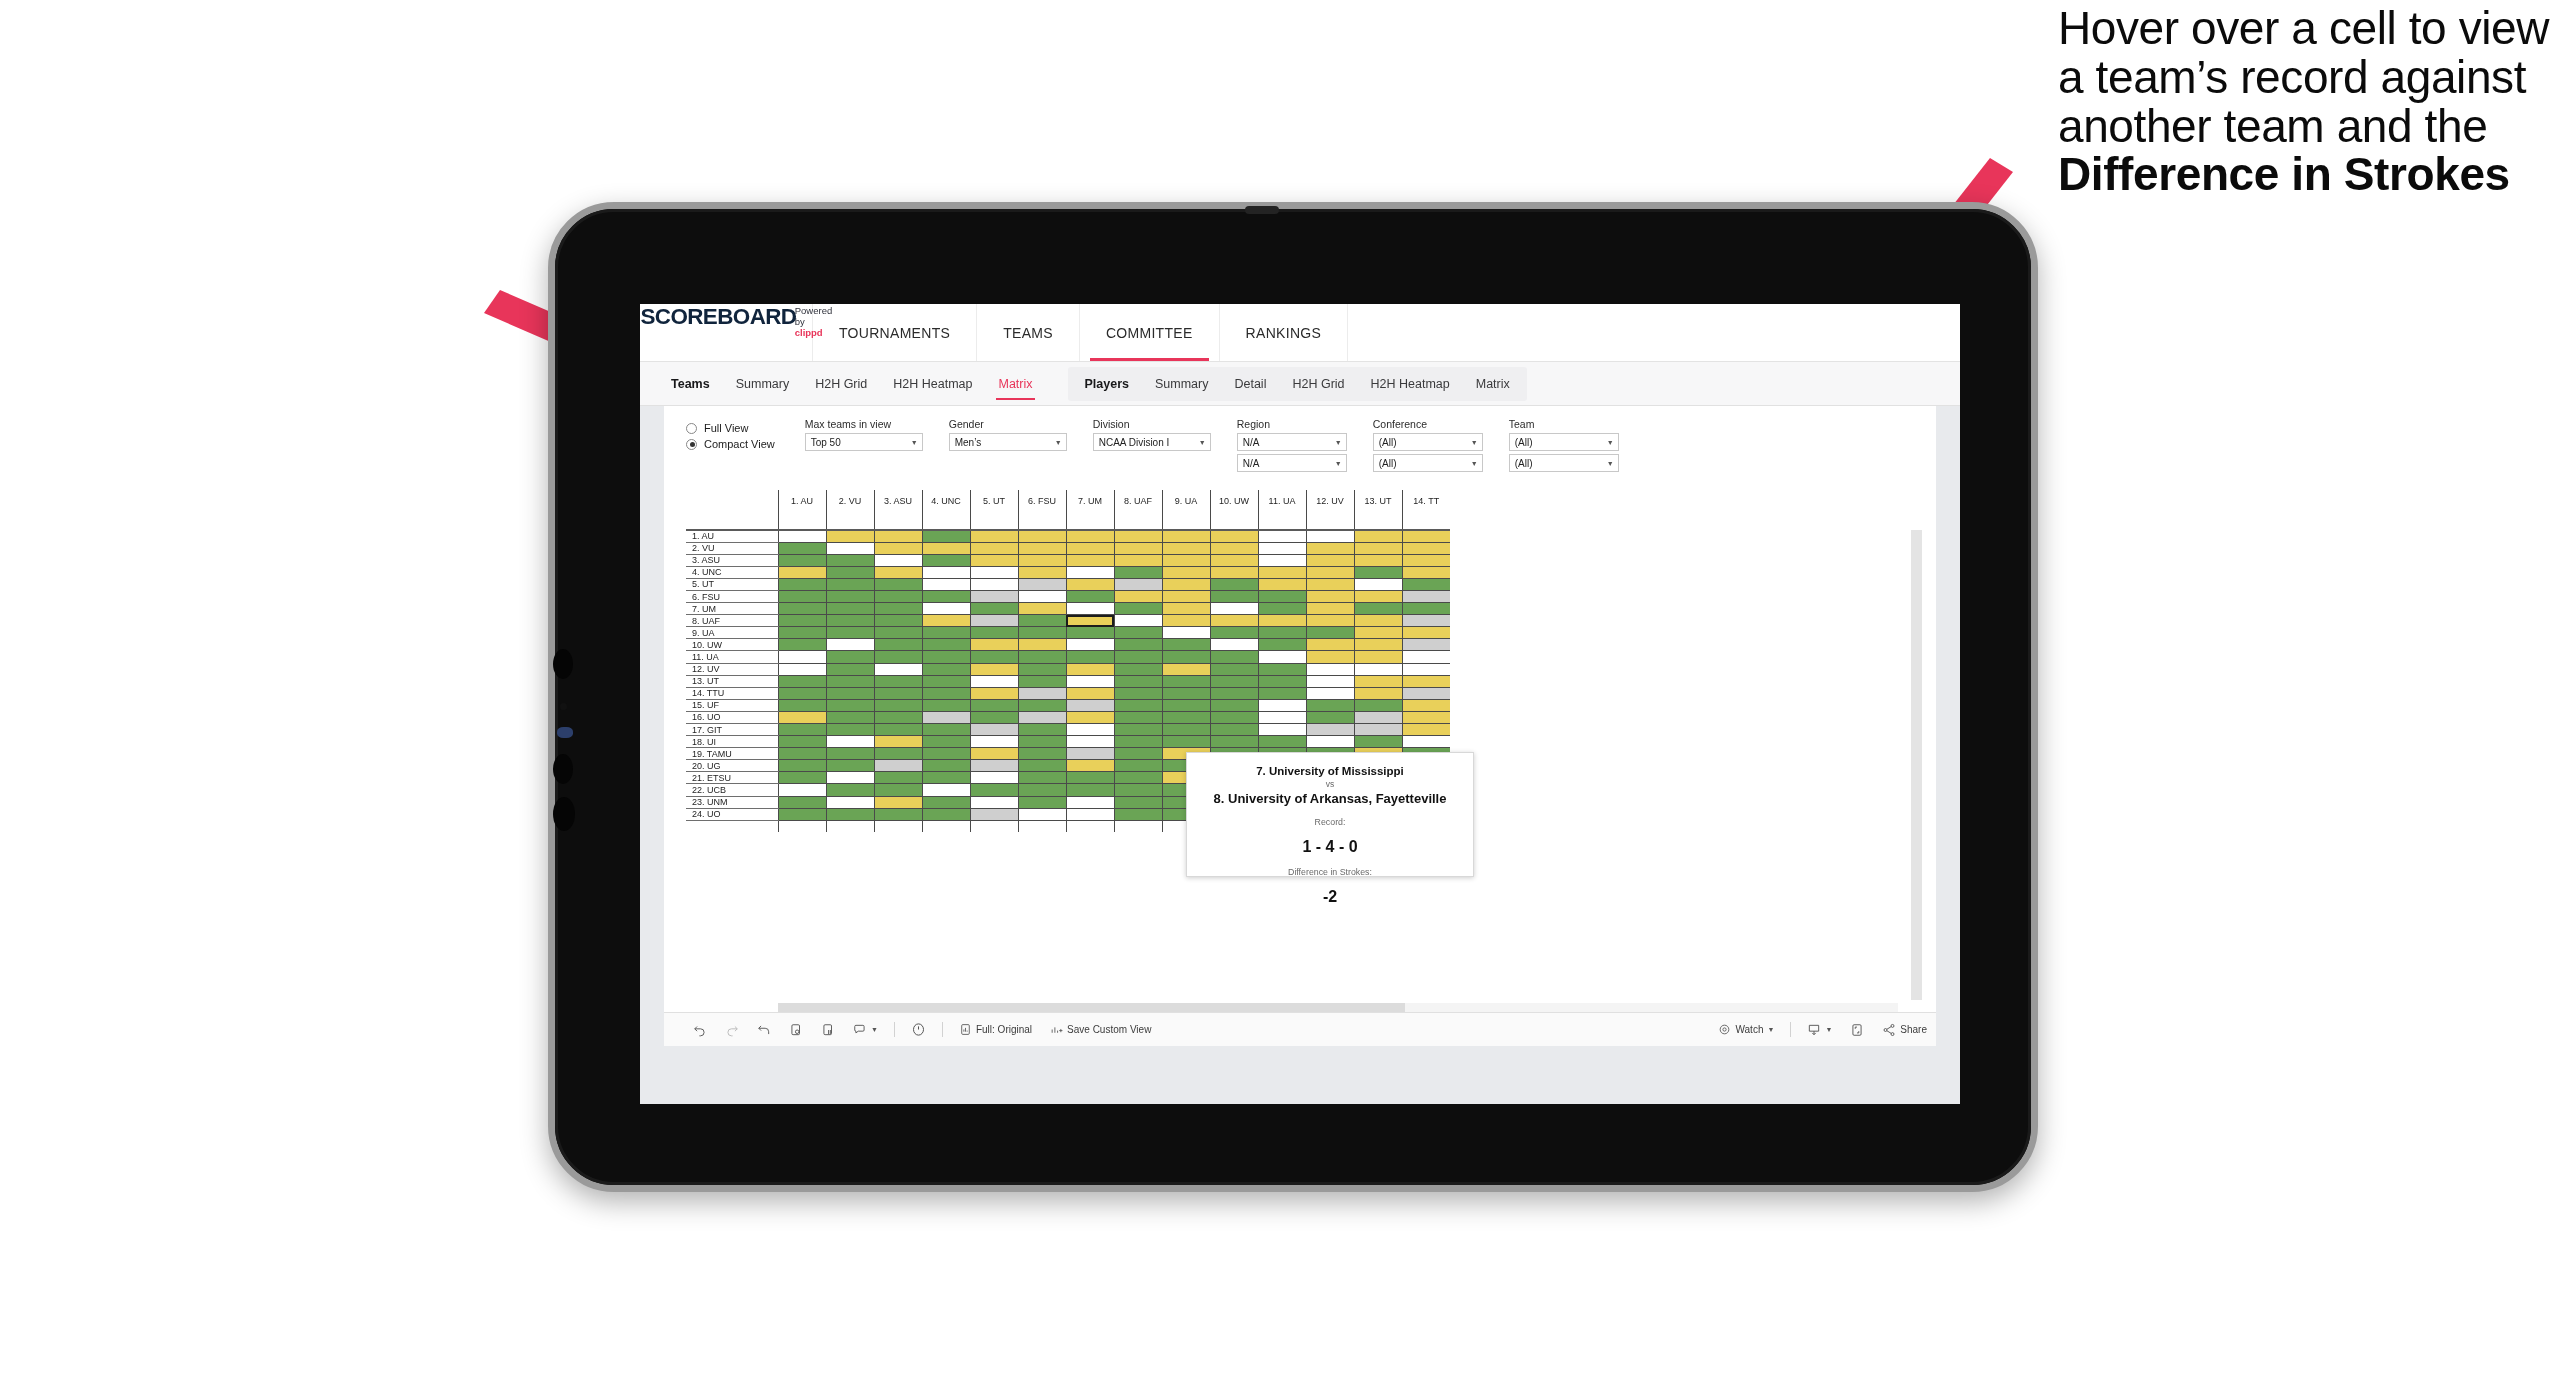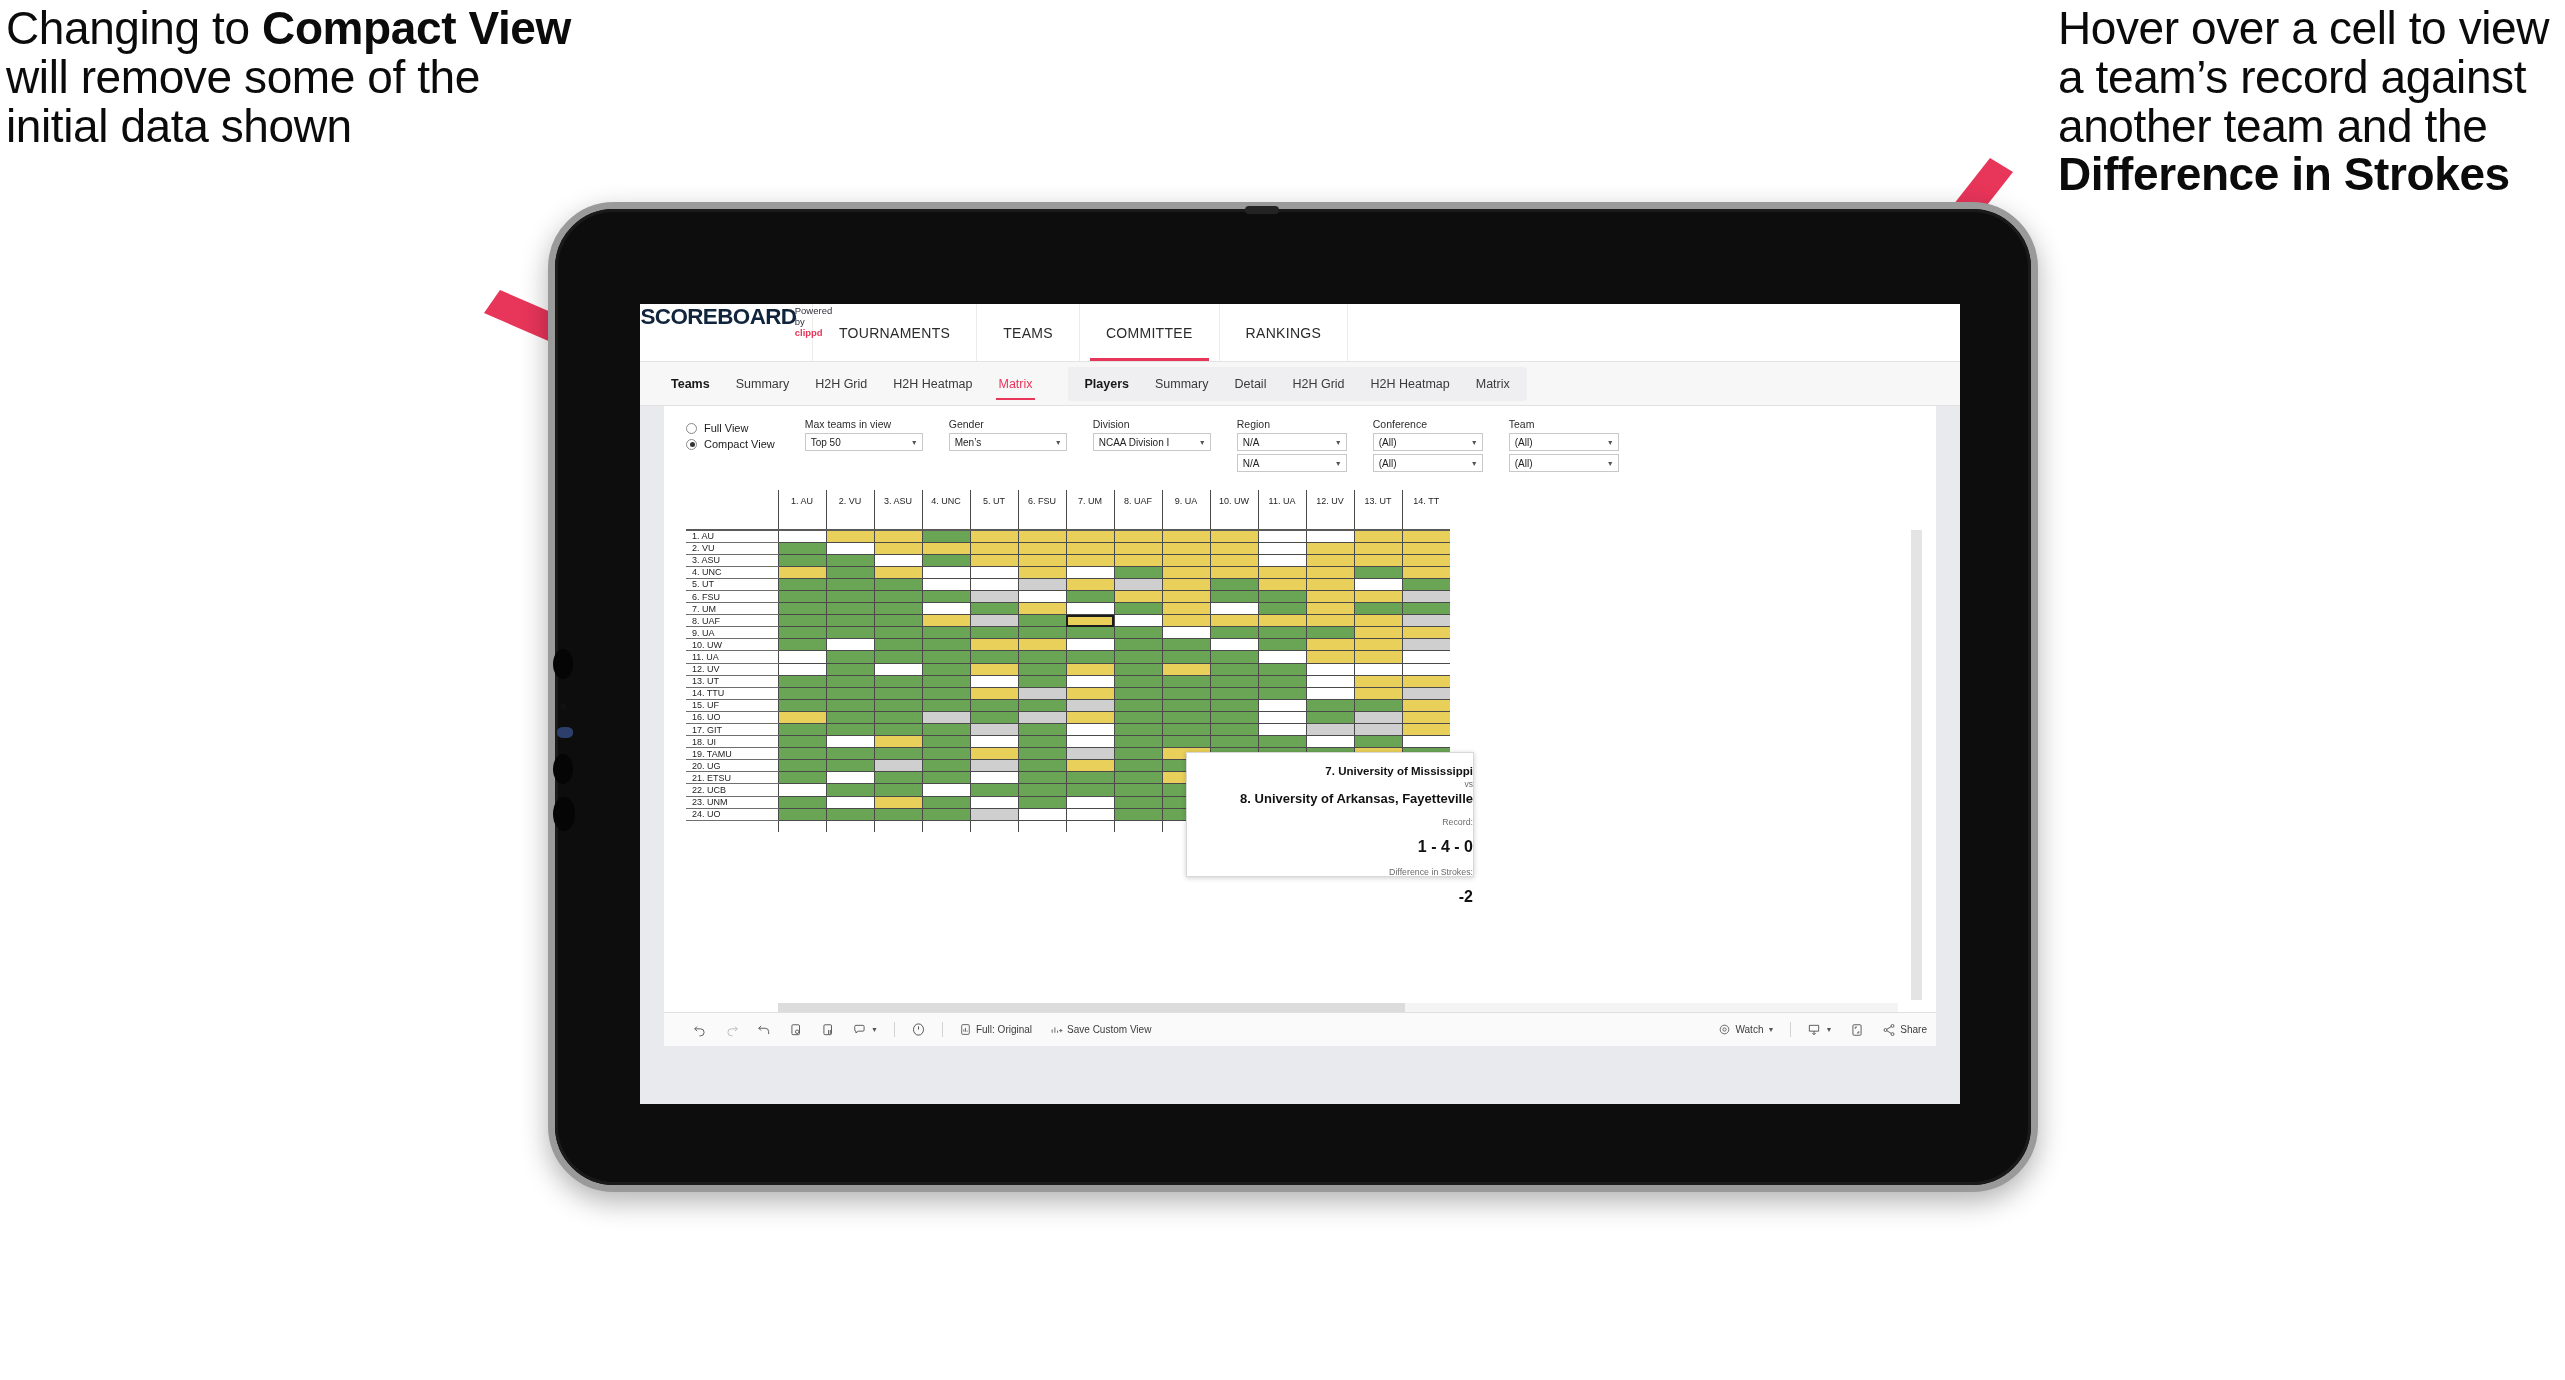--- a/index.html
+++ b/index.html
@@ -140,21 +140,21 @@
   }
   #matrix-hscroll-track {
     position:absolute; left:92px; right:20px; bottom:-18px; height:13px; background:#f4f4f4;
   }
   #matrix-hscroll-thumb { position:absolute; left:0; top:0; width:56%; height:13px; background:#dcdcdc; }
 
   
   #tooltip {
     position:absolute; left:500px; top:262px; width:288px; height:125px;
     background:#fff; border:1px solid #d8d8d8; box-shadow:0 1px 5px rgba(0,0,0,.2);
-    padding-top:12px; text-align:right; z-index:20;
+    padding-top:12px; text-align:center; z-index:20;
   }
   #tt-a { font-size:11.5px; font-weight:600; color:#111; }
   #tt-vs { font-size:8.5px; color:#6a6a6a; margin:2px 0; }
   #tt-b { font-size:13px; font-weight:600; color:#111; }
   .tt-lab { font-size:8.8px; color:#6a6a6a; margin-top:11px; }
   .tt-val { font-size:16px; font-weight:700; color:#111; margin-top:11px; }
 
   
   #toolbar {
     position:absolute; left:0; right:0; bottom:0; height:34px;
@@ -167,23 +167,20 @@
   .tbspacer { flex:1; }
   .tbcar { font-size:7px; color:#555; }
 
   #screen-bottom-pad { position:absolute; left:0; right:0; bottom:0; height:6px; background:#e8eaed; }
 </style>
 </head>
 <body>
 
 <div id="root">
 
-  <div class="callout" id="callout-left">
-    <span>Changing to </span><b>Compact View</b><span> will remove some of the initial data shown</span>
-  </div>
 
   <div class="callout" id="callout-right">
     <span>Hover over a cell to view a team’s record against another team and the </span><b>Difference in Strokes</b>
   </div>
 
   <svg class="arrow-svg" viewBox="0 0 2565 1380">
     <g fill="#e8355a">
       <path d="M 500 290 L 828 432 L 812 455 L 484 313 Z"></path>
       <path d="M 855 455 L 795 430 L 840 398 Z"></path>
       <path d="M 2013 172 L 1603 695 L 1580 680 L 1990 158 Z"></path>

